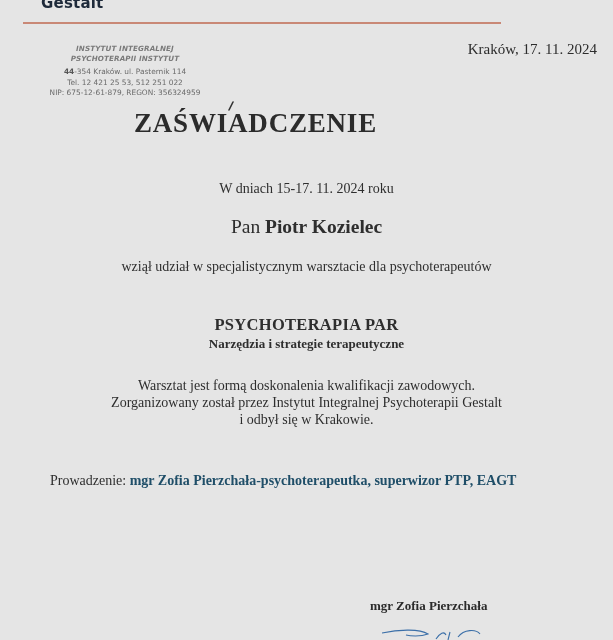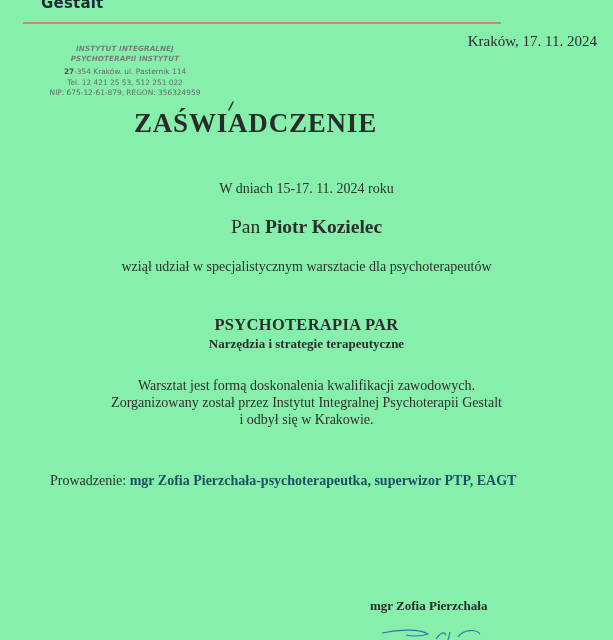--- a/index.html
+++ b/index.html
@@ -3,36 +3,36 @@
   <meta charset="utf-8">
   <style>
     * { margin: 0; padding: 0; box-sizing: border-box; }
     html, body {
       width: 613px; height: 640px; overflow: hidden;
       background: #fdfdfc;
     }
     .page {
       position: relative;
       width: 613px; height: 640px;
-      background: #86efac;
+      background: #e5e5e5;
       color: #2a2a2a;
       font-family: "DejaVu Serif", "Liberation Serif", serif;
     }
     .logo-word {
       position: absolute; left: 41px; top: -6px;
       font-family: "DejaVu Sans", "Liberation Sans", sans-serif;
       font-weight: bold; font-size: 15px; color: #1e2a3a;
       letter-spacing: 0.2px;
     }
     .header-rule {
       position: absolute; left: 23px; top: 22px; width: 478px; height: 1.5px;
       background: #c98876;
     }
     .place-date {
-      position: absolute; right: 16px; top: 33px;
+      position: absolute; right: 16px; top: 41px;
       font-family: "Liberation Serif", "DejaVu Serif", serif;
       font-size: 15px; color: #2d2d2d; text-align: right;
     }
     .stamp {
       position: absolute; left: 0; top: 44px; width: 250px;
       text-align: center;
       font-family: "DejaVu Sans", "Liberation Sans", sans-serif;
       color: #6e6e6e;
     }
     .stamp .name {
@@ -87,21 +87,21 @@
 <div class="page">
 
   <div class="logo-word">Gestalt</div>
   <div class="header-rule"></div>
 
   <div class="place-date">Kraków, 17. 11. 2024</div>
 
   <div class="stamp">
     <div class="name">INSTYTUT INTEGRALNEJ</div>
     <div class="name">PSYCHOTERAPII INSTYTUT</div>
-    <div class="addr"><b>27</b><span>-354 Kraków. ul. Pasternik 114</span></div>
+    <div class="addr"><b>44</b><span>-354 Kraków. ul. Pasternik 114</span></div>
     <div class="addr" style="margin-top:0">Tel. 12 421 25 53,  512 251 022</div>
     <div class="addr" style="margin-top:0">NIP: 675-12-61-879, REGON: 356324959</div>
   </div>
 
   <svg class="pen-mark" viewBox="0 0 8 10">
     <path d="M6 1 L2 9" stroke="#333" stroke-width="1.6" stroke-linecap="round"></path>
   </svg>
 
   <div class="title">ZAŚWIADCZENIE</div>
 

